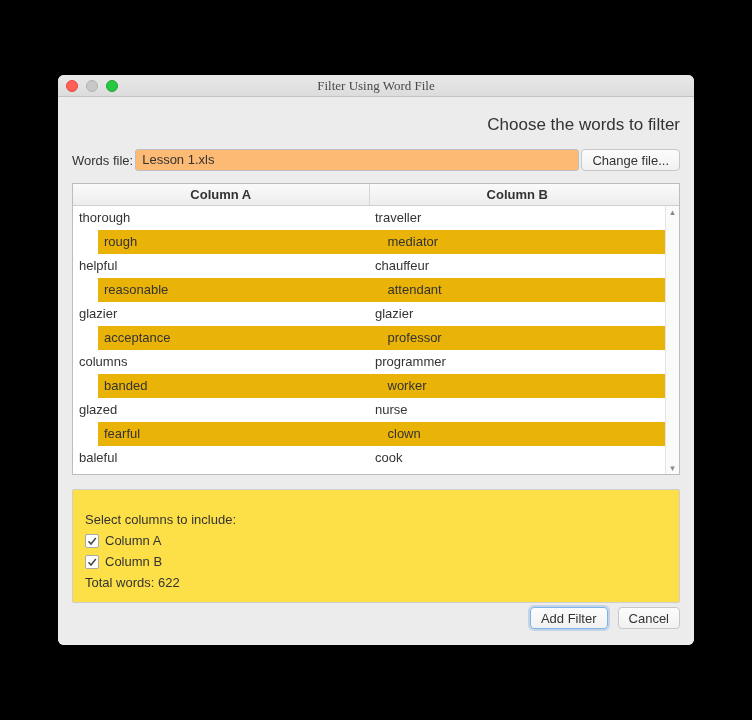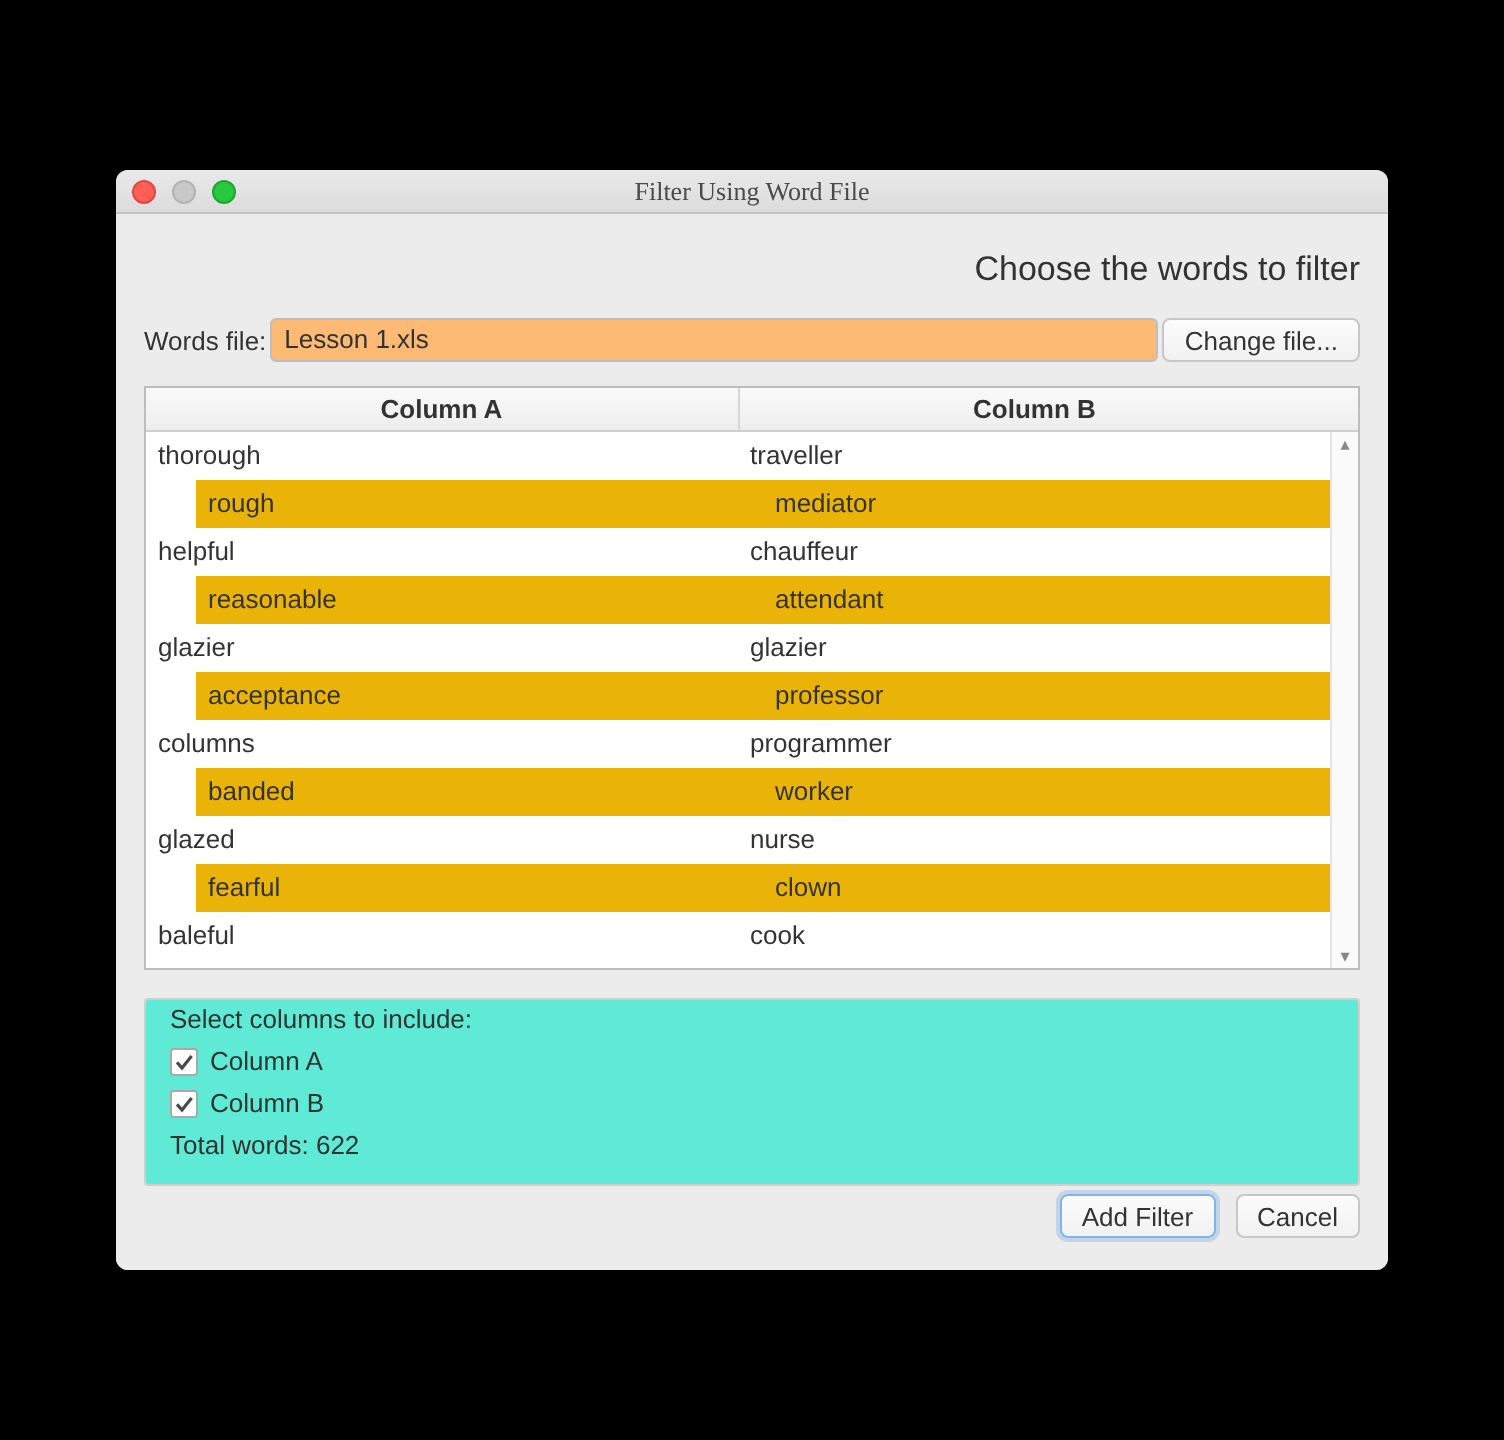--- a/index.html
+++ b/index.html
@@ -157,22 +157,22 @@
   justify-content: center;
   color: #888;
   font-size: 9px;
   user-select: none;
 }
 .scroll-arrow.up { top: 0; }
 .scroll-arrow.down { bottom: 0; }
 .group {
   border: 1px solid #cfcfcf;
   border-radius: 2px;
-  background: #5eead4;
-  padding: 2px 12px 12px 12px;
+  background: #fde047;
+  padding: 22px 12px 12px 12px;
   margin-bottom: 4px;
 }
 .group .row {
   display: flex;
   align-items: center;
   gap: 6px;
   margin-top: 6px;
   font-size: 13px;
 }
 .group .row:first-child { margin-top: 0; }

